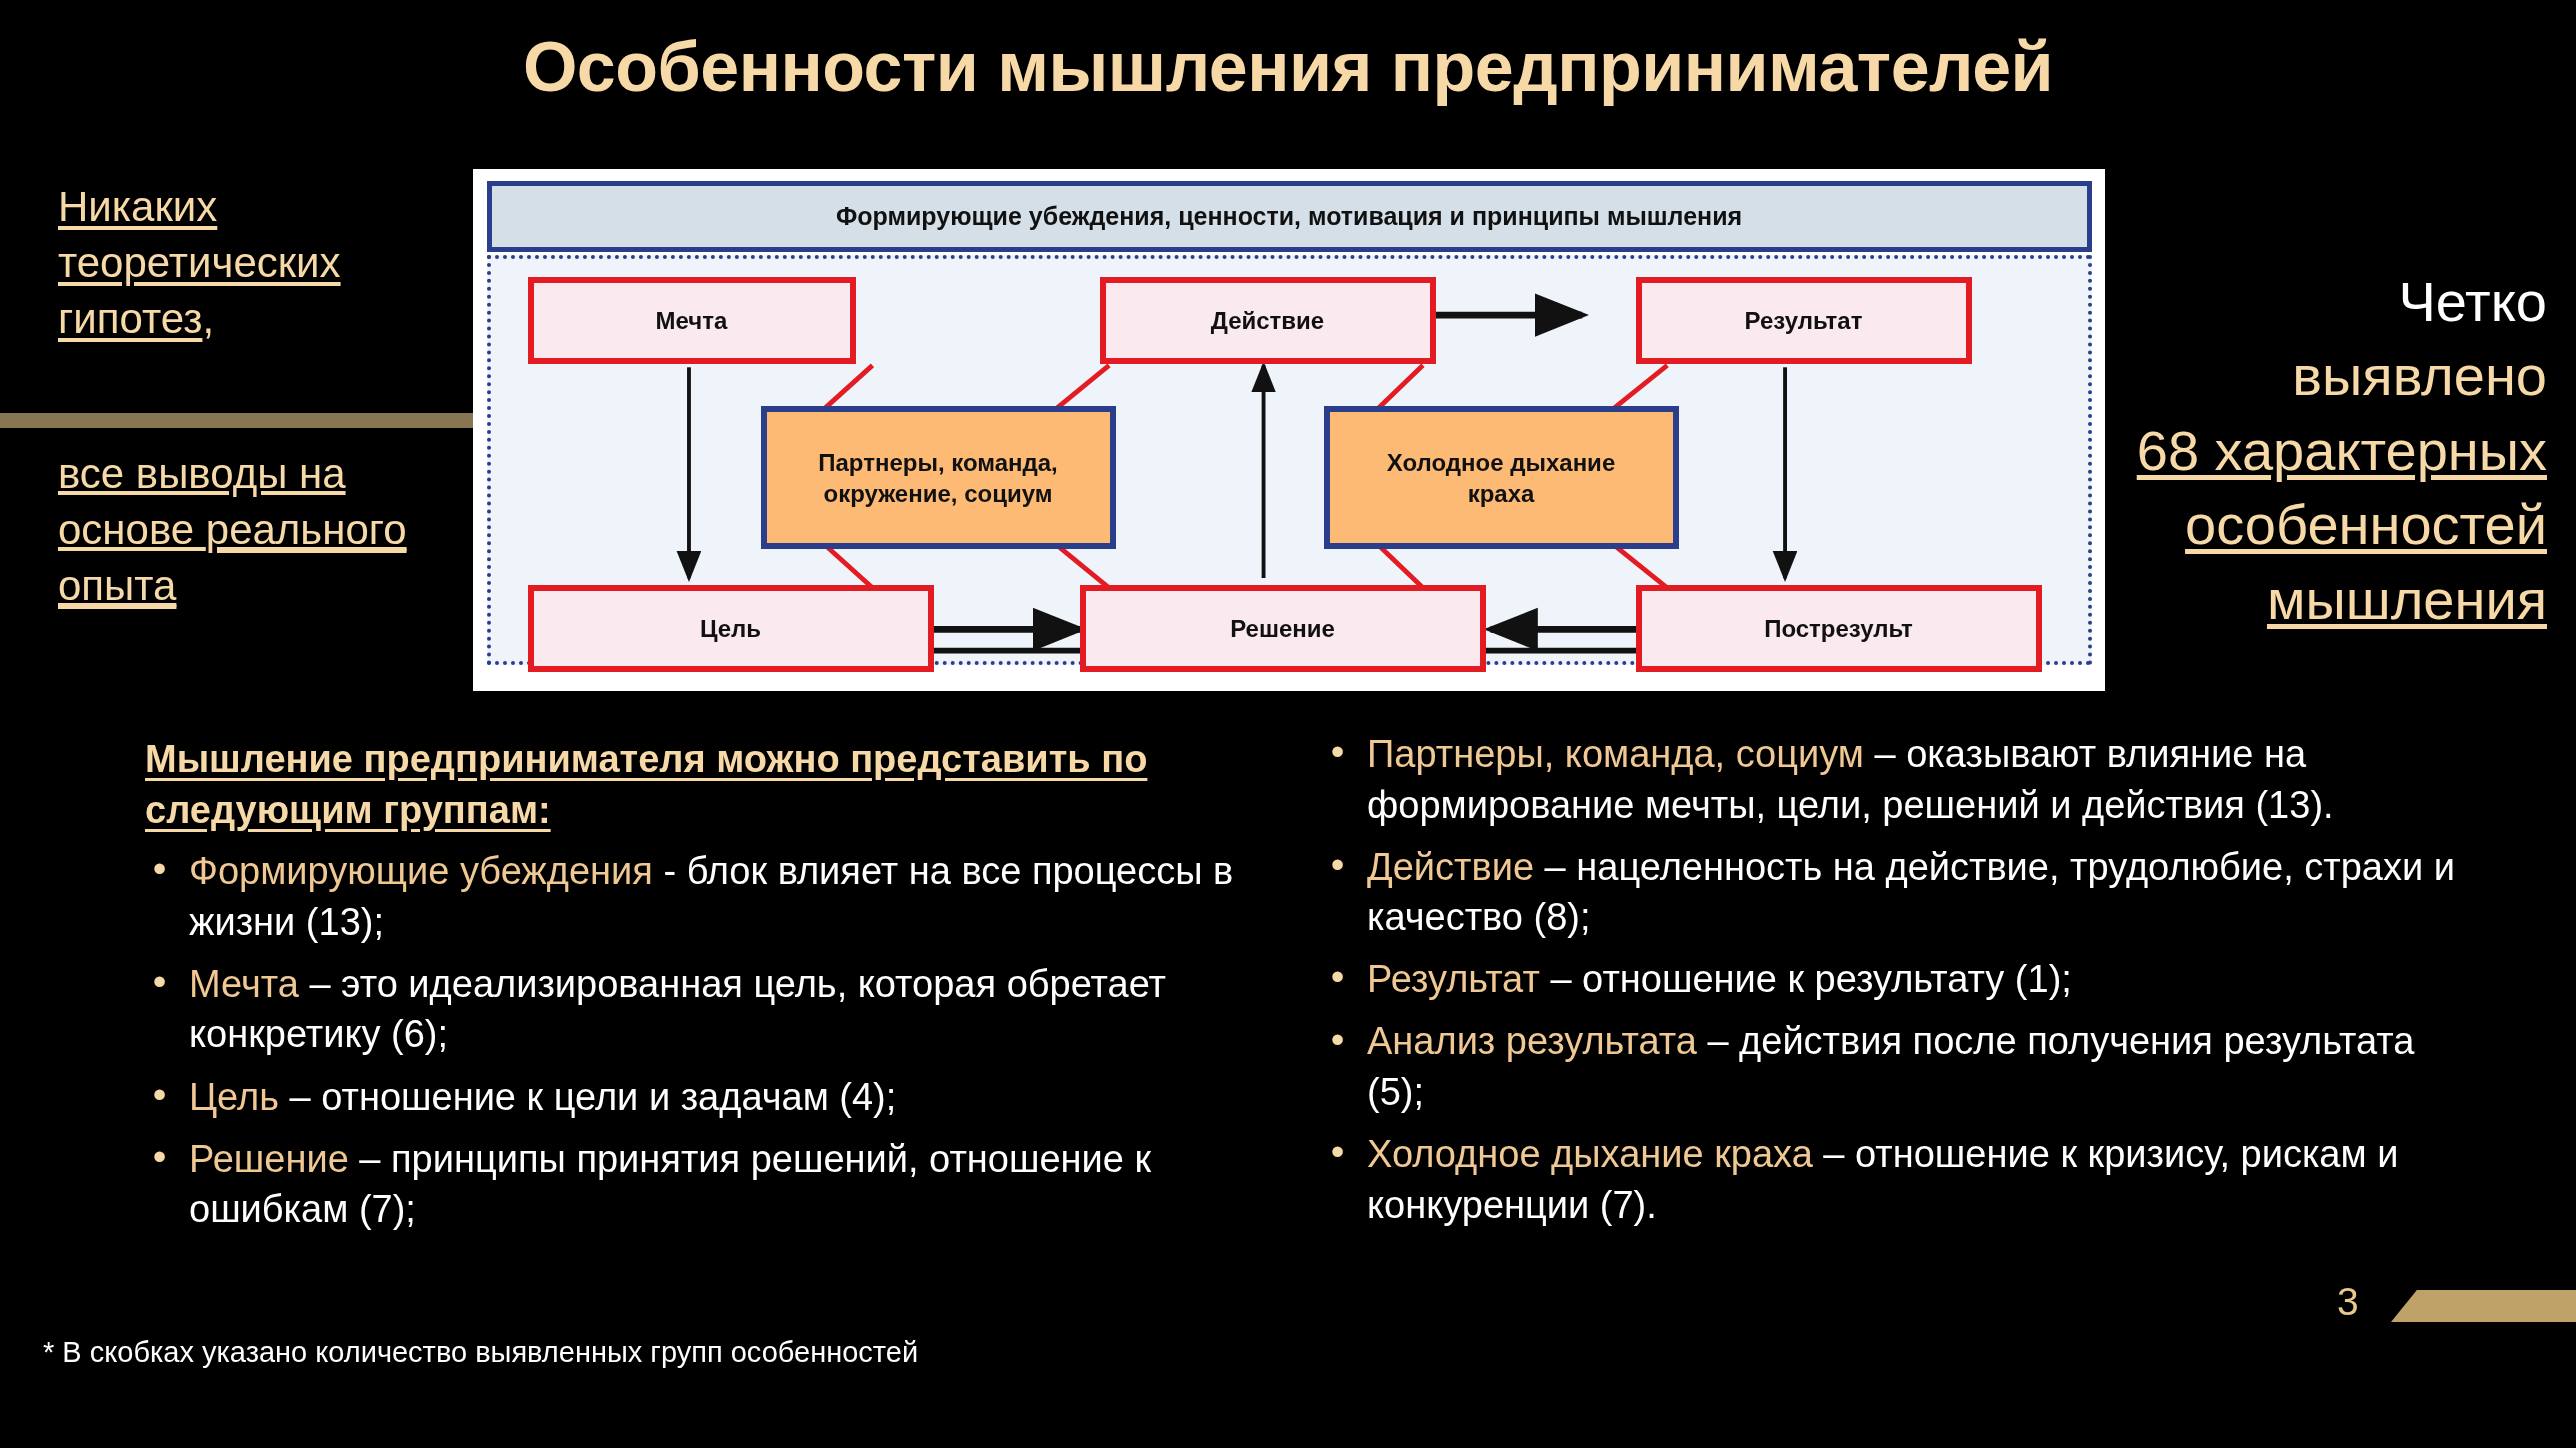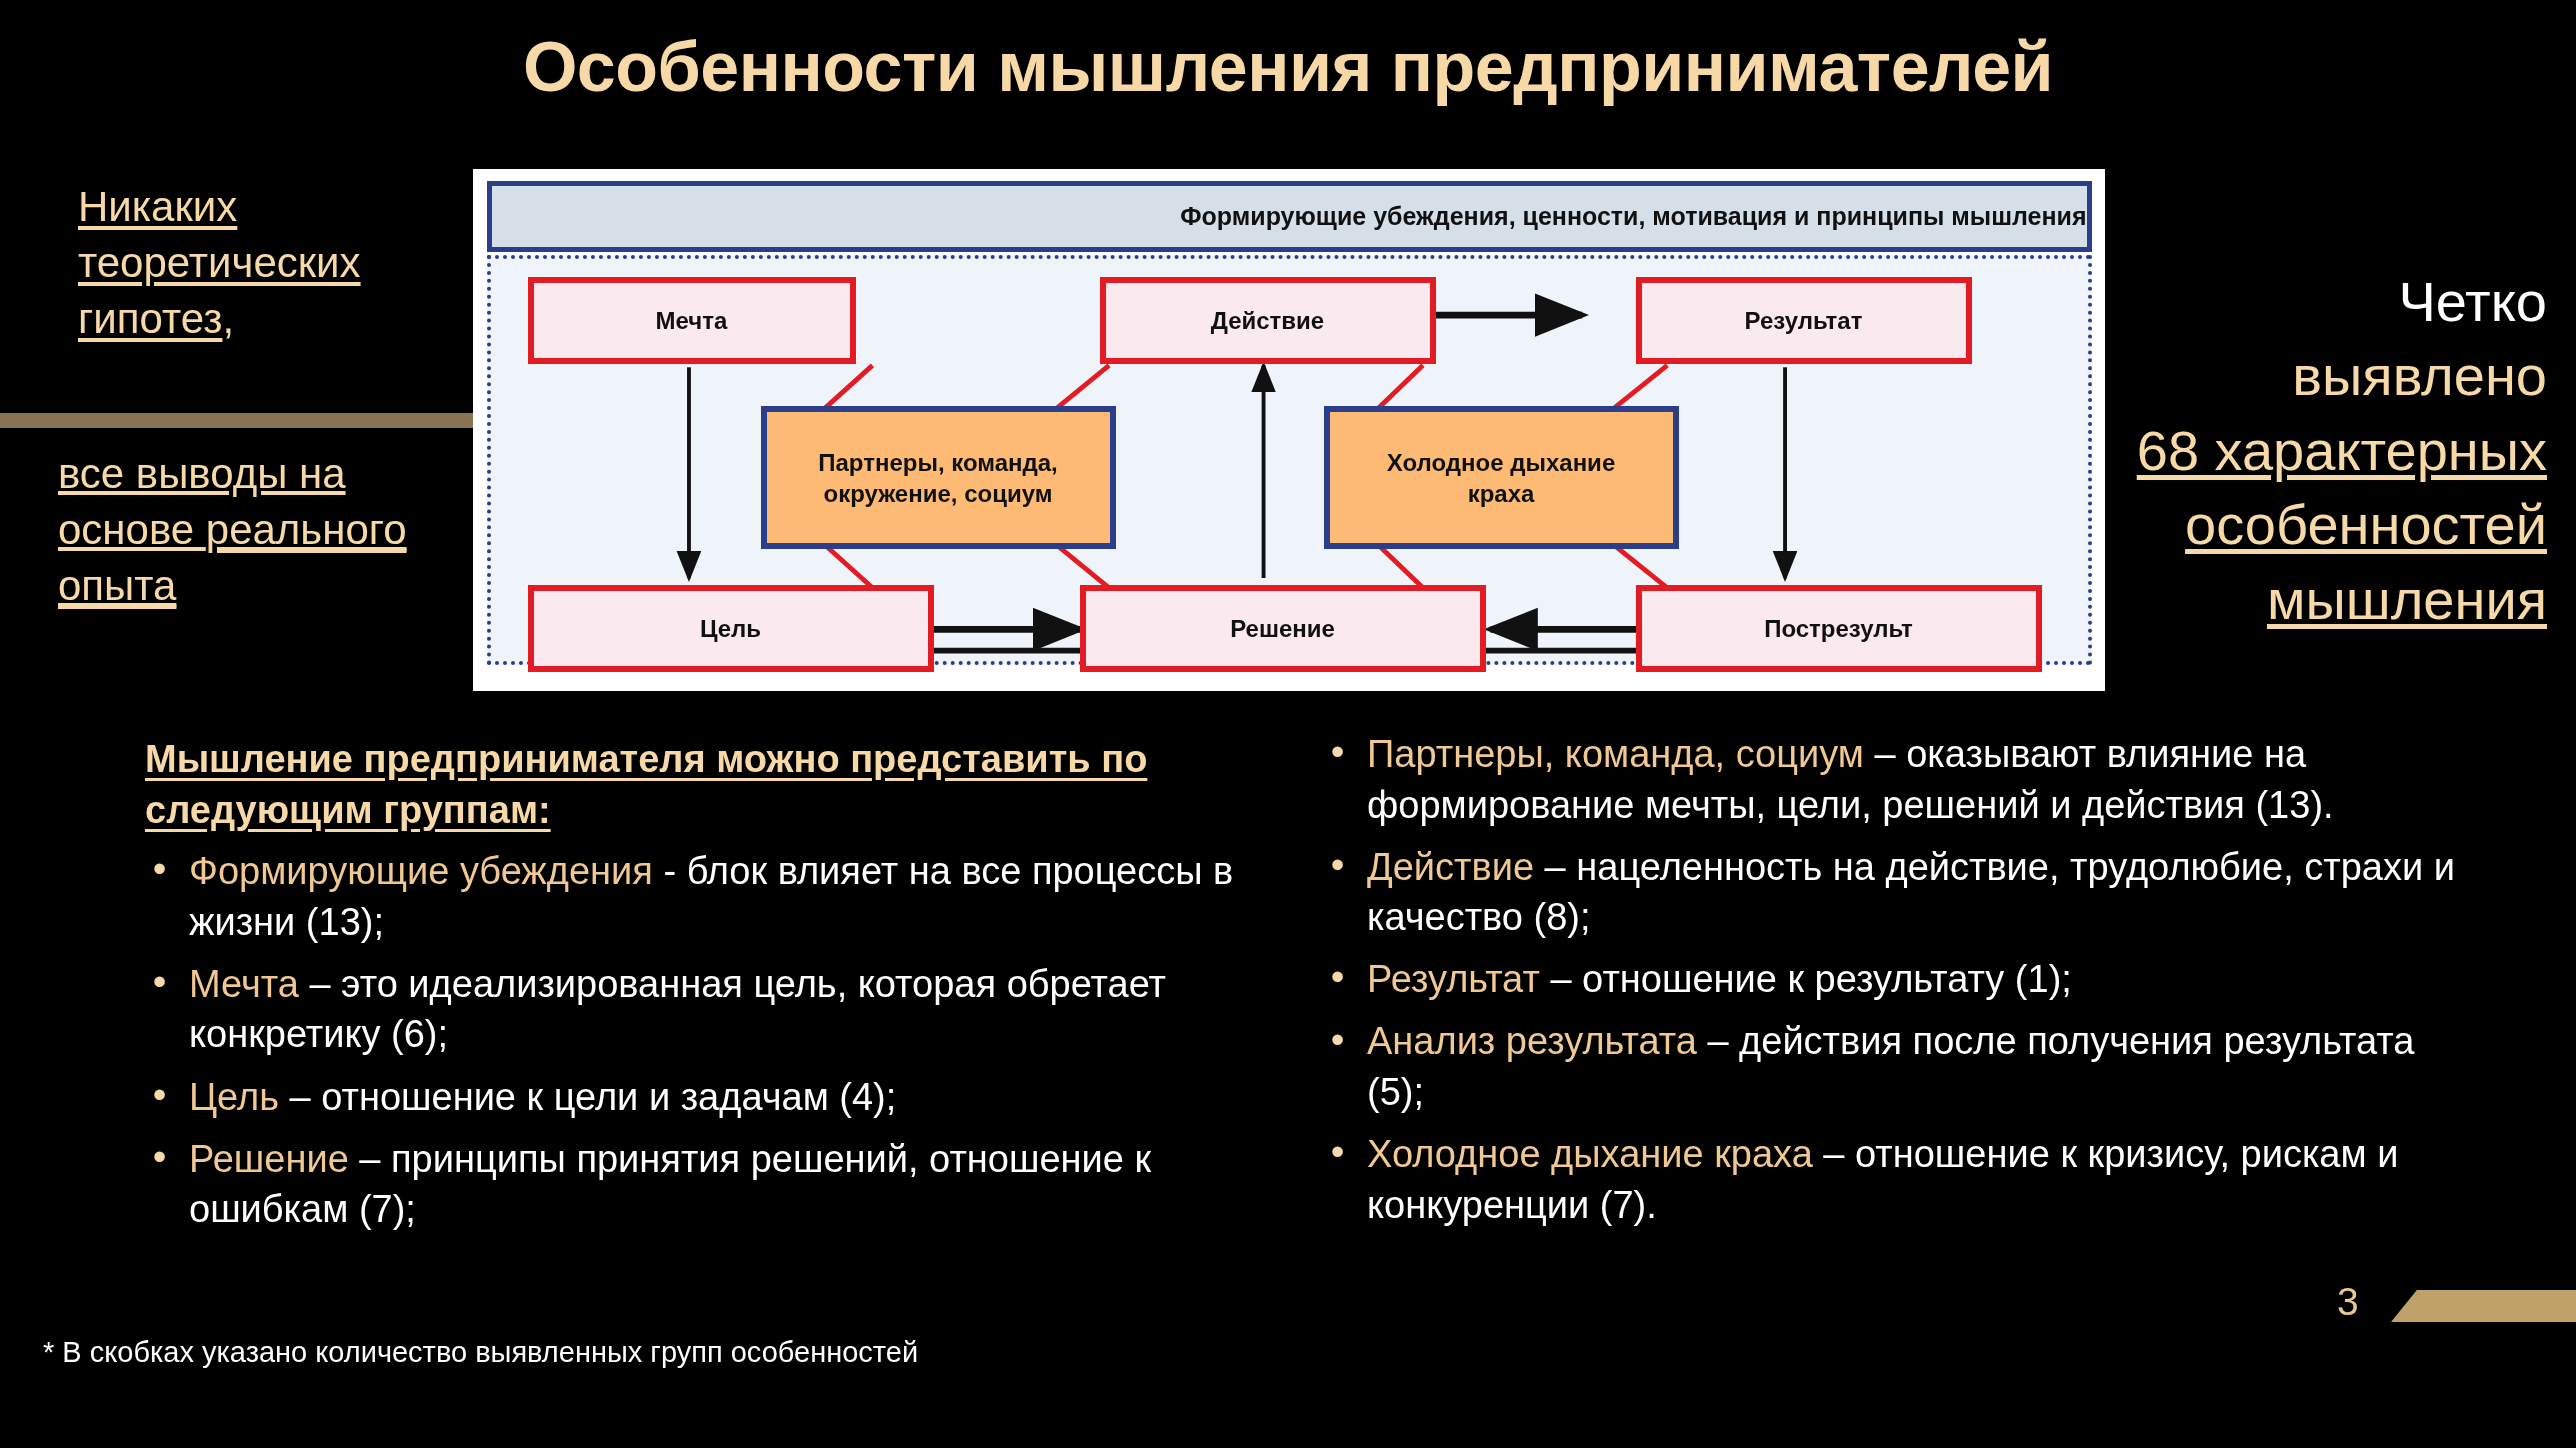--- a/index.html
+++ b/index.html
@@ -23,21 +23,21 @@
 
   
   .olive-bar {
     position: absolute; left: 0; top: 413px; width: 475px; height: 14.5px;
     background: #887551;
   }
 
   
   .left-caption {
     position: absolute; left: 58px; top: 179px; width: 406px;
-    font-size: 42px; line-height: 1.33; color: #F7D9A8; margin-left: 20px;
+    font-size: 42px; line-height: 1.33; color: #F7D9A8;
   }
   .left-caption-2 {
     position: absolute; left: 58px; top: 446px; width: 406px;
     font-size: 42px; line-height: 1.33; color: #F7D9A8; text-decoration: underline;
   }
   .u { text-decoration: underline; text-underline-offset: 4.8px; }
 
   
   .right-caption {
     position: absolute; right: 29px; top: 241px; width: 415px;
@@ -52,21 +52,21 @@
     width: 1632px; height: 522px;
     background: #FFFFFF;
     padding: 11.6px 13.5px;
   }
   .dg-header {
     position: relative;
     width: 1605px; height: 71px;
     margin: 0 auto;
     background: #D5DFE8;
     border: 5.8px solid #2B3E8C;
-    display: flex; align-items: center; justify-content: flex-end;
+    display: flex; align-items: center; justify-content: center;
     font-size: 25px; font-weight: bold; color: #111;
   }
   .dg-body {
     position: relative;
     width: 1605px; height: 410px;
     margin: 3.9px auto 0;
     background: #EEF4F9;
     border: 4.8px dotted #2B3E8C;
   }
 

